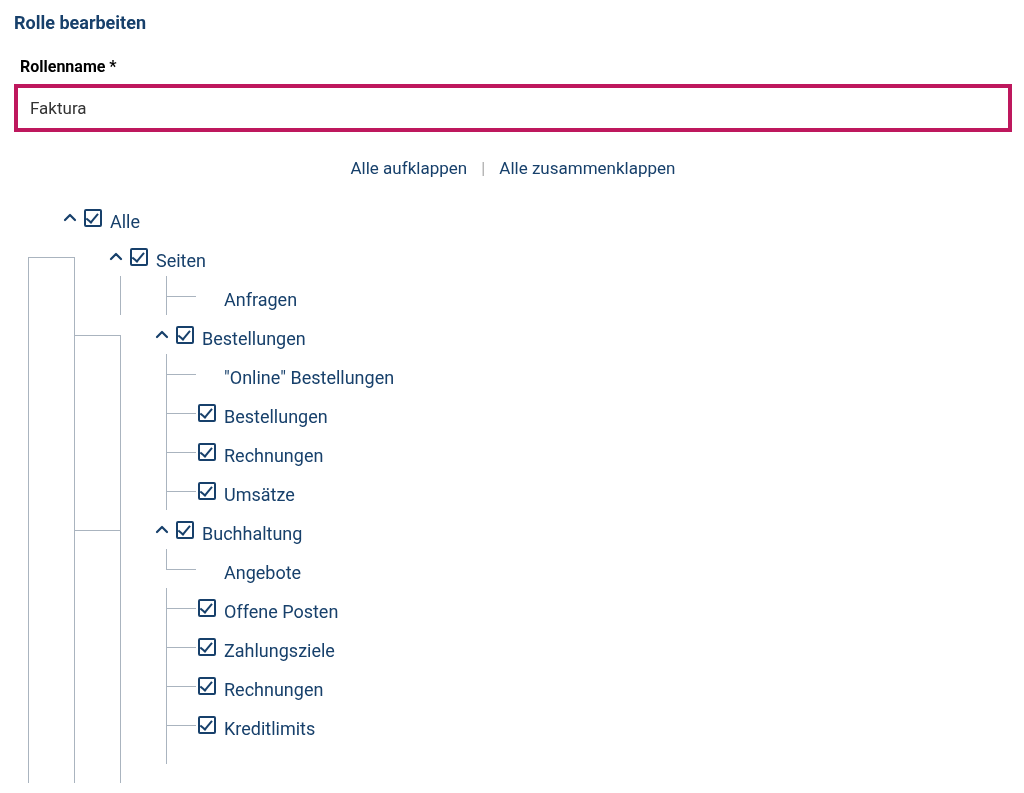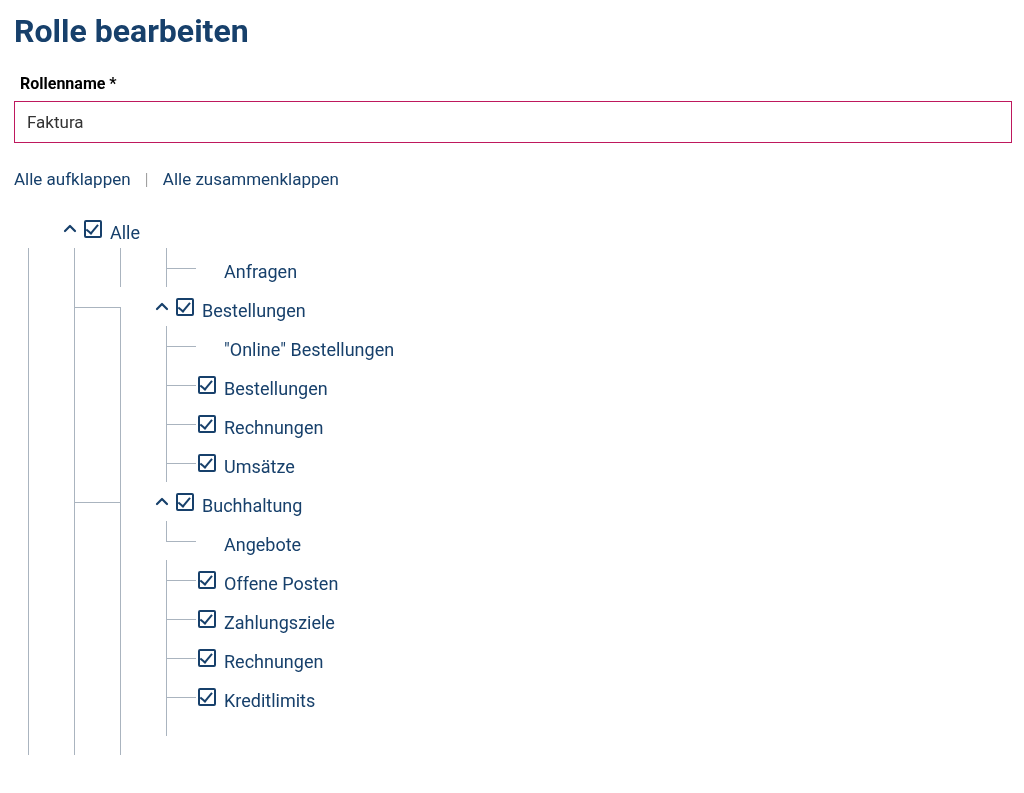--- a/index.html
+++ b/index.html
@@ -5,45 +5,46 @@
     * { box-sizing: border-box; margin: 0; padding: 0; }
     body {
       font-family: -apple-system, BlinkMacSystemFont, "Segoe UI", Roboto, Helvetica, Arial, sans-serif;
       background: #fff;
       color: #1a3a5c;
       padding: 12px 12px 12px 14px;
       width: 1024px;
     }
     h1 {
       color: #17406b;
-      font-size: 32px;
+      font-size: 18px;
       font-weight: 700;
       margin-bottom: 24px;
     }
     .field-label {
       color: #000;
       font-size: 16px;
       font-weight: 700;
       margin-bottom: 8px;
       margin-left: 6px;
     }
     .text-input {
       width: 100%;
       padding: 10px 12px;
-      border: 1px solid #be185d;
+      border: 4px solid #be185d;
       font-size: 17px;
       color: #333;
       font-family: inherit;
       outline: none;
     }
     .actions-row {
       margin-top: 26px;
       margin-bottom: 20px;
       font-size: 17px;
       color: #17406b;
+      text-align: center;
     }
     .link {
       color: #17406b;
       text-decoration: none;
       cursor: pointer;
     }
     .sep {
       color: #888;
       margin: 0 10px;
       font-weight: 300;
@@ -151,143 +152,159 @@
     <span class="indent"></span>
     <span class="chevron">
       <svg width="16" height="16" viewBox="0 0 16 16" stroke="#17406b" stroke-width="2.2" fill="none" stroke-linecap="round" stroke-linejoin="round">
           <polyline points="3,10 8,5 13,10"></polyline>
         </svg>
     </span>
     <span class="checkbox checked"></span>
     <span class="label">Alle</span>
   </div>
 
-
-  <div class="row">
-    <span class="indent">
-        <span class="vline"></span>
-      </span>
-    <span class="indent">
-        <span class="vline"></span>
-      </span>
-    <span class="indent">
-        <span class="vline"></span>
-      </span>
-    <span class="indent">
-        <span class="vline"></span>
-        <span class="hline"></span>
-      </span>
-    <span class="cb-gap"></span>
-    <span class="label">Anfragen</span>
-  </div>
-
-  <div class="row">
-    <span class="indent">
-        <span class="vline"></span>
-      </span>
-    <span class="indent">
-        <span class="vline"></span>
+  <div class="row">
+    <span class="indent">
+        <span class="vline half-bottom"></span>
       </span>
     <span class="indent">
         <span class="vline half-bottom"></span>
         <span class="hline" style="left:-32px;width:46px;"></span>
       </span>
     <span class="chevron">
       <svg width="16" height="16" viewBox="0 0 16 16" stroke="#17406b" stroke-width="2.2" fill="none" stroke-linecap="round" stroke-linejoin="round">
           <polyline points="3,10 8,5 13,10"></polyline>
         </svg>
     </span>
     <span class="checkbox checked"></span>
-    <span class="label">Bestellungen</span>
-  </div>
+    <span class="label">Seiten</span>
+  </div>
+
   <div class="row">
     <span class="indent">
         <span class="vline"></span>
       </span>
     <span class="indent">
         <span class="vline"></span>
       </span>
     <span class="indent">
         <span class="vline"></span>
       </span>
     <span class="indent">
         <span class="vline"></span>
         <span class="hline"></span>
       </span>
     <span class="cb-gap"></span>
-    <span class="label">"Online" Bestellungen</span>
-  </div>
-  <div class="row">
-    <span class="indent">
-        <span class="vline"></span>
-      </span>
-    <span class="indent">
-        <span class="vline"></span>
-      </span>
-    <span class="indent">
-        <span class="vline"></span>
-      </span>
-    <span class="indent">
-        <span class="vline"></span>
-        <span class="hline"></span>
-      </span>
-    <span class="checkbox checked"></span>
-    <span class="label">Bestellungen</span>
-  </div>
-  <div class="row">
-    <span class="indent">
-        <span class="vline"></span>
-      </span>
-    <span class="indent">
-        <span class="vline"></span>
-      </span>
-    <span class="indent">
-        <span class="vline"></span>
-      </span>
-    <span class="indent">
-        <span class="vline"></span>
-        <span class="hline"></span>
-      </span>
-    <span class="checkbox checked"></span>
-    <span class="label">Rechnungen</span>
-  </div>
-  <div class="row">
-    <span class="indent">
-        <span class="vline"></span>
-      </span>
-    <span class="indent">
-        <span class="vline"></span>
-      </span>
-    <span class="indent">
-        <span class="vline"></span>
-      </span>
-    <span class="indent">
-        <span class="vline"></span>
-        <span class="hline"></span>
-      </span>
-    <span class="checkbox checked"></span>
-    <span class="label">Umsätze</span>
-  </div>
-  <div class="row">
-    <span class="indent">
-        <span class="vline"></span>
-      </span>
-    <span class="indent">
-        <span class="vline"></span>
-      </span>
-    <span class="indent">
-        <span class="vline"></span>
+    <span class="label">Anfragen</span>
+  </div>
+
+  <div class="row">
+    <span class="indent">
+        <span class="vline"></span>
+      </span>
+    <span class="indent">
+        <span class="vline"></span>
+      </span>
+    <span class="indent">
+        <span class="vline half-bottom"></span>
         <span class="hline" style="left:-32px;width:46px;"></span>
       </span>
     <span class="chevron">
       <svg width="16" height="16" viewBox="0 0 16 16" stroke="#17406b" stroke-width="2.2" fill="none" stroke-linecap="round" stroke-linejoin="round">
           <polyline points="3,10 8,5 13,10"></polyline>
         </svg>
     </span>
     <span class="checkbox checked"></span>
+    <span class="label">Bestellungen</span>
+  </div>
+  <div class="row">
+    <span class="indent">
+        <span class="vline"></span>
+      </span>
+    <span class="indent">
+        <span class="vline"></span>
+      </span>
+    <span class="indent">
+        <span class="vline"></span>
+      </span>
+    <span class="indent">
+        <span class="vline"></span>
+        <span class="hline"></span>
+      </span>
+    <span class="cb-gap"></span>
+    <span class="label">"Online" Bestellungen</span>
+  </div>
+  <div class="row">
+    <span class="indent">
+        <span class="vline"></span>
+      </span>
+    <span class="indent">
+        <span class="vline"></span>
+      </span>
+    <span class="indent">
+        <span class="vline"></span>
+      </span>
+    <span class="indent">
+        <span class="vline"></span>
+        <span class="hline"></span>
+      </span>
+    <span class="checkbox checked"></span>
+    <span class="label">Bestellungen</span>
+  </div>
+  <div class="row">
+    <span class="indent">
+        <span class="vline"></span>
+      </span>
+    <span class="indent">
+        <span class="vline"></span>
+      </span>
+    <span class="indent">
+        <span class="vline"></span>
+      </span>
+    <span class="indent">
+        <span class="vline"></span>
+        <span class="hline"></span>
+      </span>
+    <span class="checkbox checked"></span>
+    <span class="label">Rechnungen</span>
+  </div>
+  <div class="row">
+    <span class="indent">
+        <span class="vline"></span>
+      </span>
+    <span class="indent">
+        <span class="vline"></span>
+      </span>
+    <span class="indent">
+        <span class="vline"></span>
+      </span>
+    <span class="indent">
+        <span class="vline"></span>
+        <span class="hline"></span>
+      </span>
+    <span class="checkbox checked"></span>
+    <span class="label">Umsätze</span>
+  </div>
+  <div class="row">
+    <span class="indent">
+        <span class="vline"></span>
+      </span>
+    <span class="indent">
+        <span class="vline"></span>
+      </span>
+    <span class="indent">
+        <span class="vline"></span>
+        <span class="hline" style="left:-32px;width:46px;"></span>
+      </span>
+    <span class="chevron">
+      <svg width="16" height="16" viewBox="0 0 16 16" stroke="#17406b" stroke-width="2.2" fill="none" stroke-linecap="round" stroke-linejoin="round">
+          <polyline points="3,10 8,5 13,10"></polyline>
+        </svg>
+    </span>
+    <span class="checkbox checked"></span>
     <span class="label">Buchhaltung</span>
   </div>
 
   <div class="row">
     <span class="indent">
         <span class="vline"></span>
       </span>
     <span class="indent">
         <span class="vline"></span>
       </span>

